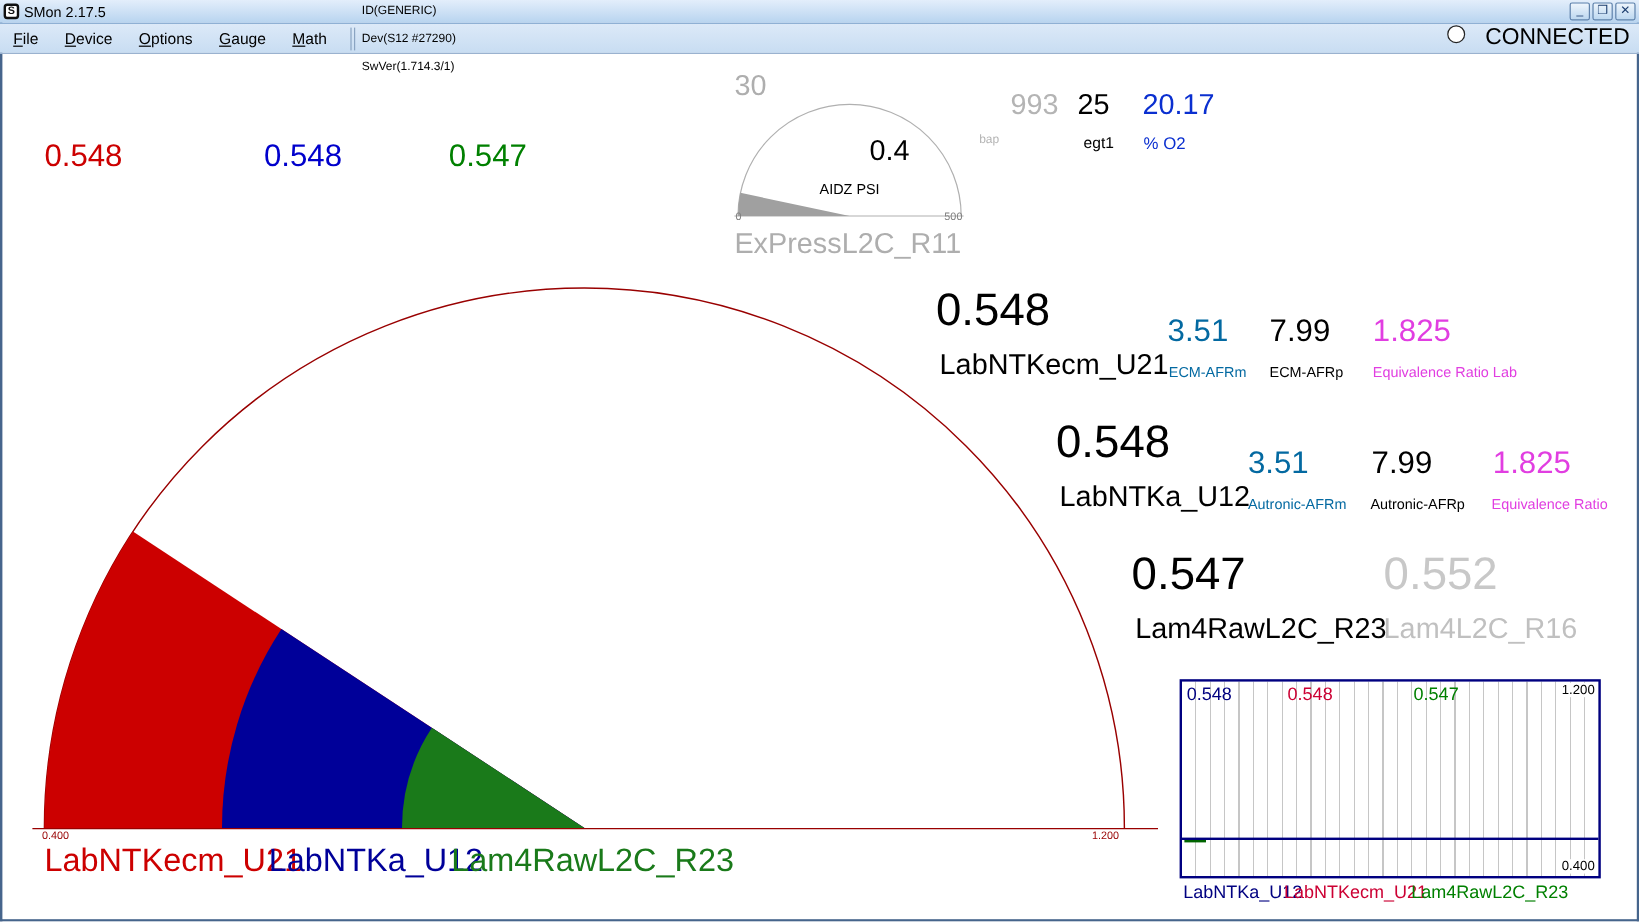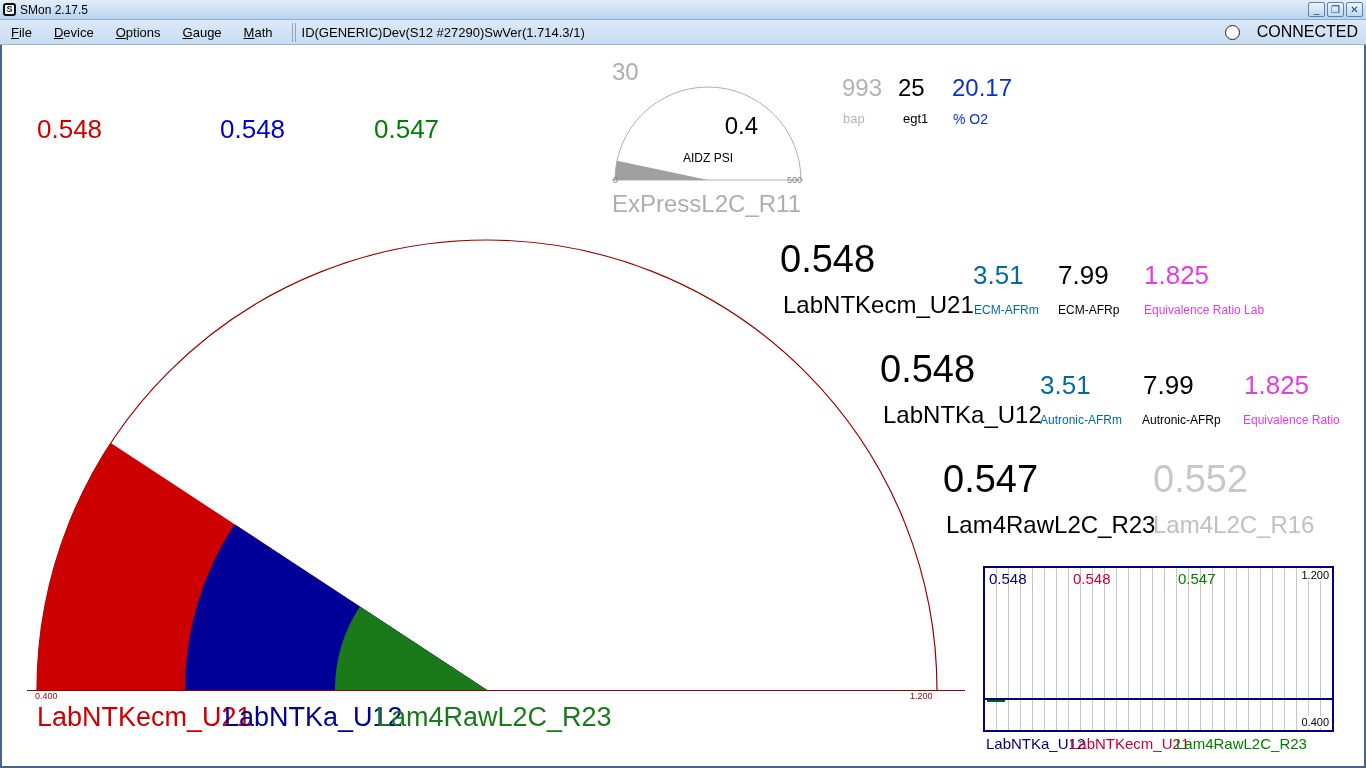--- a/index.html
+++ b/index.html
@@ -20,22 +20,22 @@
             background:linear-gradient(#eef5fc,#bdd8f0); color:#1a3c6e; font-size:10px;
             line-height:13px; text-align:center; cursor:default; }
 
   
   .menubar { position:absolute; left:-2px; top:20px; width:1366px; height:25px;
              background:linear-gradient(#dcE9f8,#c8ddf2); border-bottom:1px solid #9ab2cf;
              display:flex; align-items:center; font-size:13px; color:#000; }
   .menu-item { display:inline-block; padding:3px 11px; }
   .menu-item::first-letter { text-decoration:underline; }
   .menu-sep { width:4px; height:19px; border-left:1px solid #8aa4c2; border-right:1px solid #8aa4c2; margin:0 6px 0 8px; }
-  .devinfo { display:flex; font-size:13px; }
-  .conn { margin-left:auto; display:flex; align-items:center; gap:17px; padding-right:8px; font-size:16px; }
+  .devinfo { display:flex; gap:12px; font-size:10px;flex-direction:column; }
+  .conn { margin-left:auto; display:flex; align-items:flex-start; gap:17px; padding-right:8px; font-size:19px; }
   .conn-dot { width:15px; height:15px; border-radius:50%; background:#fff; border:1px solid #222; }
 
   
   .abs { position:absolute; white-space:nowrap; }
   .val-big   { font-size:38px; color:#000; }
   .val-med   { font-size:26px; }
   .val-sm    { font-size:24px; }
   .name-lbl  { font-size:24px; color:#000; }
   .sub-lbl   { font-size:12px; }
   .c-red     { color:#cc0000; }
@@ -106,21 +106,21 @@
     <div class="abs val-sm c-black" style="left:656px; top:112px; width:100px; text-align:right;">0.4</div>
     <div class="abs sub-lbl c-black" style="left:656px; top:151px; width:100px; text-align:center;">AIDZ PSI</div>
     <div class="abs" style="left:611px; top:175px; font-size:9px; color:#808080;">0</div>
     <div class="abs" style="left:760px; top:175px; width:40px; text-align:right; font-size:9px; color:#808080;">500</div>
     <div class="abs val-sm c-ltgray" style="left:610px; top:190px;">ExPressL2C_R11</div>
   </div>
 
   <div class="abs val-sm c-gray2" style="left:840px; top:74px;">993</div>
   <div class="abs val-sm c-black" style="left:896px; top:74px;">25</div>
   <div class="abs val-sm c-o2blue" style="left:950px; top:74px;">20.17</div>
-  <div class="abs sub-lbl c-gray2" style="left:841px; top:111px; font-size:13px;">bap</div>
+  <div class="abs sub-lbl c-gray2" style="left:814px; top:111px; font-size:10px;">bap</div>
   <div class="abs sub-lbl c-black" style="left:901px; top:111px; font-size:13px;">egt1</div>
   <div class="abs sub-lbl c-o2blue" style="left:951px; top:111px; font-size:14px;">% O2</div>
 
   <div>
     <svg class="abs" style="left:0;top:0;" width="1366" height="768">
       <path d="M 35 690 A 450 450 0 0 1 935 690" fill="none" stroke-width="1.2" stroke="#990000"></path>
       <path d="M 485 690 L 35 690 A 450 450 0 0 1 108.8 443 Z" fill="#cc0000"></path>
       <path d="M 485 690 L 183 690 A 302 302 0 0 1 232.5 524.2 Z" fill="#000099"></path>
       <path d="M 485 690 L 333 690 A 152 152 0 0 1 357.9 606.5 Z" fill="#1a7a1a"></path>
       <line x1="25" y1="690.5" x2="963" y2="690.5" stroke-width="1.2" stroke="#990000"></line>

